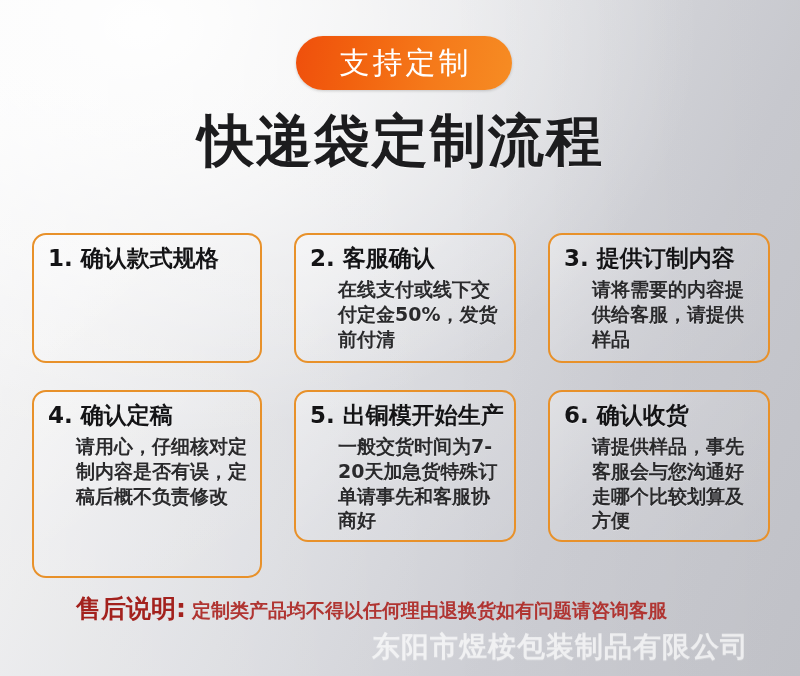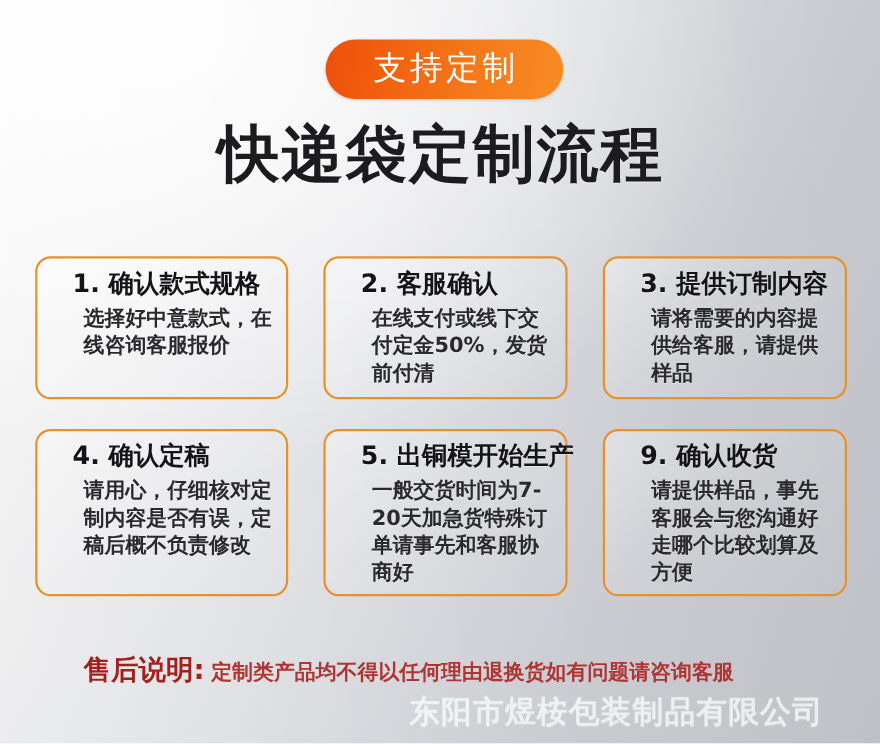--- a/index.html
+++ b/index.html
@@ -81,38 +81,37 @@
     background: linear-gradient(140deg, rgba(255,255,255,0.36) 0%, rgba(255,255,255,0.12) 45%, rgba(255,255,255,0.02) 100%);
     padding: 10px 12px 8px 14px;
   }
   .card-title {
     font-size: 23px;
     font-weight: bold;
     color: #141416;
     line-height: 1.18;
     white-space: nowrap;
     text-shadow: 0 1px 0 rgba(255,255,255,0.4);
-    margin-left: 18px;
   }
   .card-body {
     margin-top: 5px;
     padding-left: 28px;
     font-size: 19px;
     font-weight: bold;
     color: #2a2a2c;
     line-height: 1.30;
     text-shadow: 0 1px 0 rgba(255,255,255,0.35);
   }
 
   
   #card-1 { left: 32px;  top: 233px; width: 230px; height: 130px; }
   #card-2 { left: 294px; top: 233px; width: 222px; height: 130px; }
   #card-3 { left: 548px; top: 233px; width: 222px; height: 130px; }
   
-  #card-4 { left: 32px;  top: 390px; width: 230px; height: 152px; }
+  #card-4 { left: 32px;  top: 390px; width: 230px; height: 188px; }
   #card-5 { left: 294px; top: 390px; width: 222px; height: 152px; }
   #card-6 { left: 548px; top: 390px; width: 222px; height: 152px; }
 
   
   #footer {
     position: absolute;
     left: 76px;
     top: 592px;
     width: 680px;
     display: flex;
@@ -155,21 +154,20 @@
   <div id="sheen"></div>
 
   <div id="badge">
     <span id="badge-text">支持定制</span>
   </div>
 
   <div id="title">快递袋定制流程</div>
 
   <div class="card" id="card-1">
     <div class="card-title">1. 确认款式规格</div>
-    <div class="card-body">选择好中意款式，在线咨询客服报价</div>
   </div>
 
   <div class="card" id="card-2">
     <div class="card-title">2. 客服确认</div>
     <div class="card-body">在线支付或线下交付定金50%，发货前付清</div>
   </div>
 
   <div class="card" id="card-3">
     <div class="card-title">3. 提供订制内容</div>
     <div class="card-body">请将需要的内容提供给客服，请提供样品</div>
@@ -179,21 +177,21 @@
     <div class="card-title">4. 确认定稿</div>
     <div class="card-body">请用心，仔细核对定制内容是否有误，定稿后概不负责修改</div>
   </div>
 
   <div class="card" id="card-5">
     <div class="card-title">5. 出铜模开始生产</div>
     <div class="card-body">一般交货时间为7-20天加急货特殊订单请事先和客服协商好</div>
   </div>
 
   <div class="card" id="card-6">
-    <div class="card-title">9. 确认收货</div>
+    <div class="card-title">6. 确认收货</div>
     <div class="card-body">请提供样品，事先客服会与您沟通好走哪个比较划算及方便</div>
   </div>
 
   <div id="footer">
     <span id="footer-label">售后说明:</span>
     <span id="footer-note">定制类产品均不得以任何理由退换货如有问题请咨询客服</span>
   </div>
 
   <div id="watermark">东阳市煜桉包装制品有限公司</div>
 

